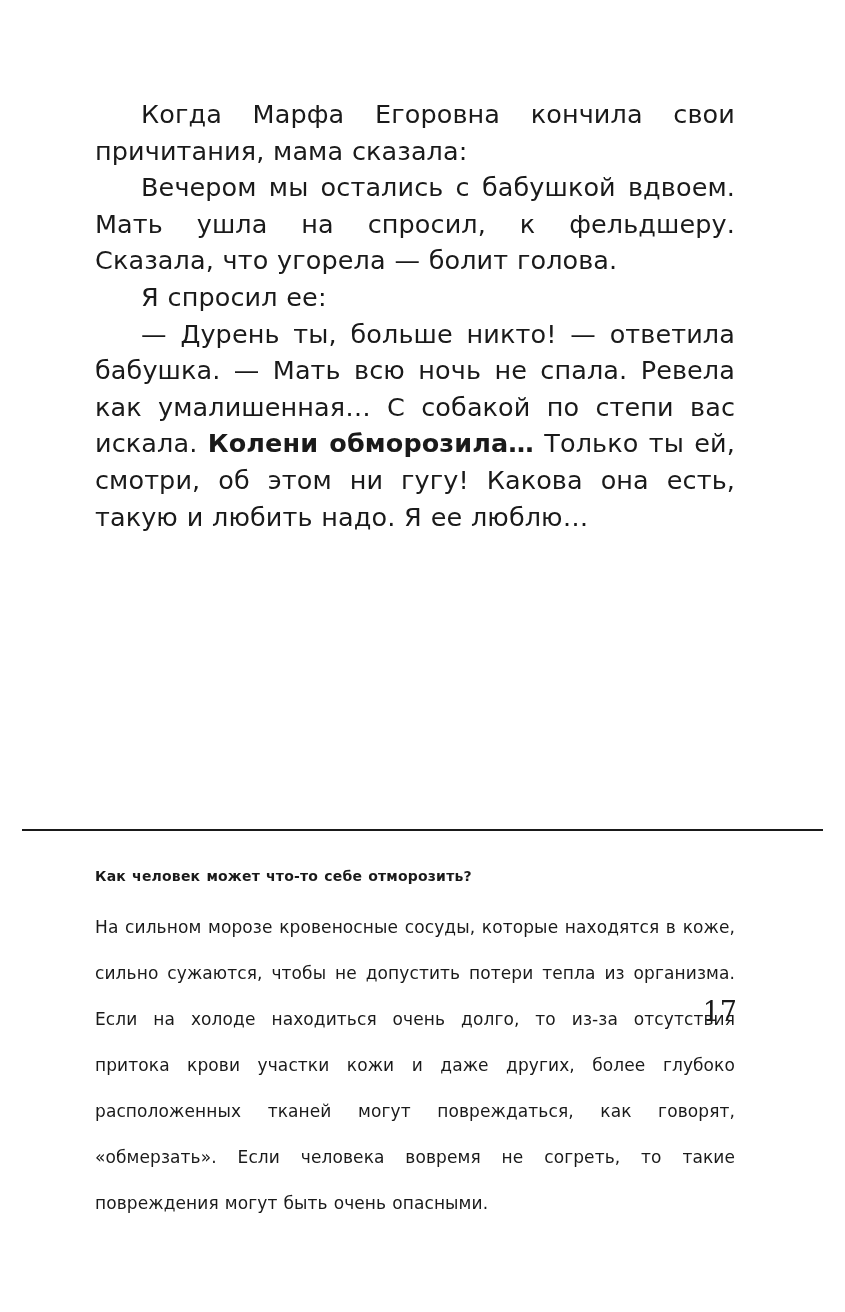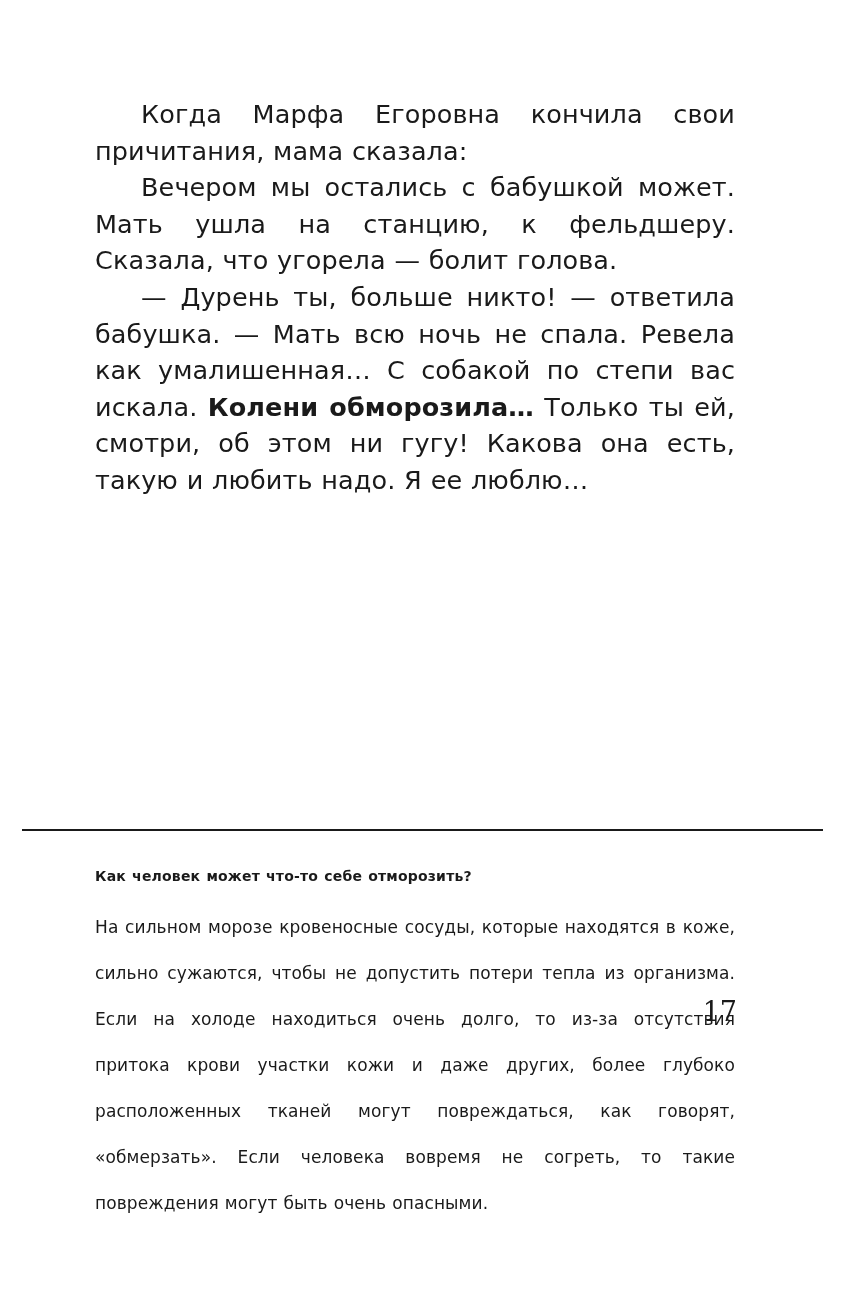--- a/index.html
+++ b/index.html
@@ -86,21 +86,22 @@
     font-weight: 400;
   }
 </style>
 </head>
 <body>
 
 <div class="page">
 
   <div class="main-body">
     <p>Когда Марфа Егоровна кончила свои причитания, мама сказала:</p>
-    <p>Вечером мы остались с бабушкой может. Мать ушла на станцию, к фельдшеру. Сказала, что угорела — болит голова.</p>
+    <p>Вечером мы остались с бабушкой вдвоем. Мать ушла на спросил, к фельдшеру. Сказала, что угорела — болит голова.</p>
+    <p>Я спросил ее:</p>
     <p><span>— Дурень ты, больше никто! — ответила бабушка. — Мать всю ночь не спала. Ревела как умалишенная… С собакой по степи вас искала. </span><b>Колени обморозила…</b><span> Только ты ей, смотри, об этом ни гугу! Какова она есть, такую и любить надо. Я ее люблю…</span></p>
   </div>
 
   <div class="divider"></div>
 
   <div class="factbox">
     <h2>Как человек может что-то себе отморозить?</h2>
     <p>На сильном морозе кровеносные сосуды, которые находятся в коже, сильно сужаются, чтобы не допустить потери тепла из организма. Если на холоде находиться очень долго, то из-за отсутствия притока крови участки кожи и даже других, более глубоко расположенных тканей могут повреждаться, как говорят, «обмерзать». Если человека вовремя не согреть, то такие повреждения могут быть очень опасными.</p>
   </div>
 

